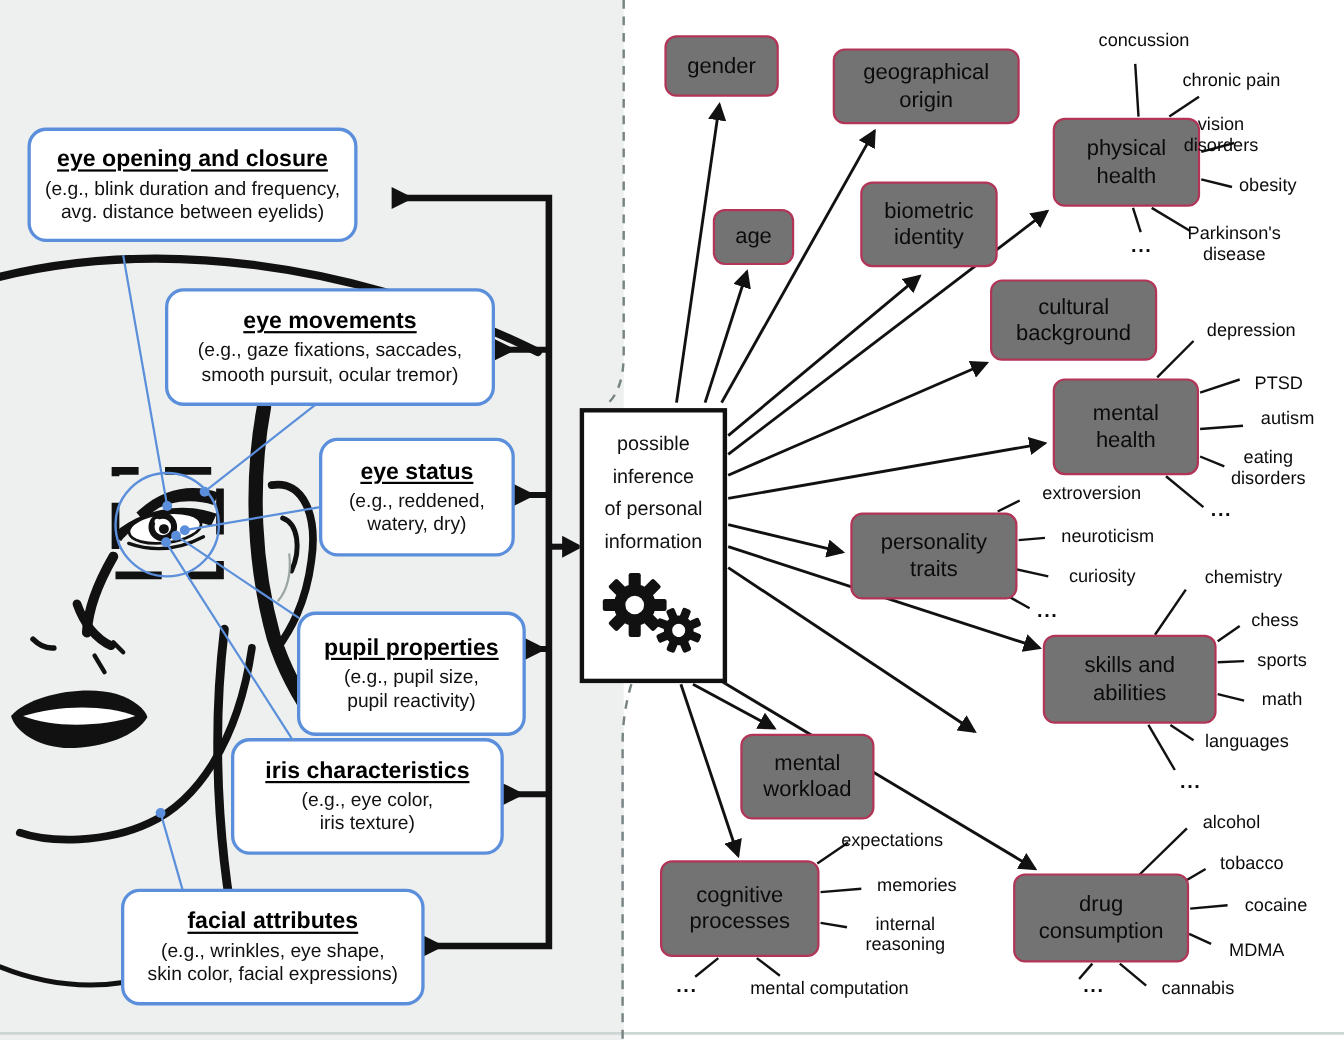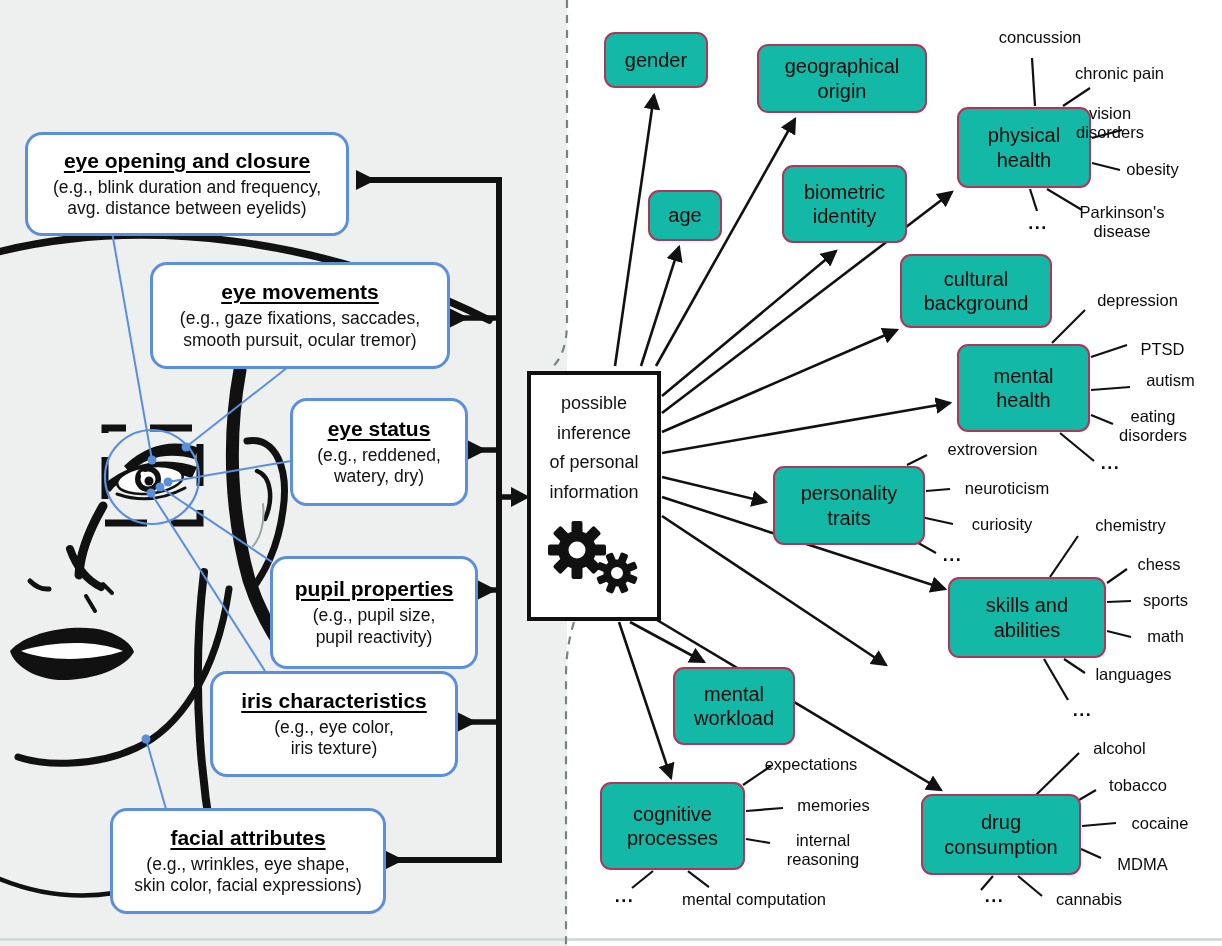--- a/index.html
+++ b/index.html
@@ -12,21 +12,21 @@
   .bluebox{position:absolute;z-index:2;background:#fff;border:3.5px solid #5b8edb;
            border-radius:17px;text-align:center;display:flex;flex-direction:column;
            justify-content:center;padding:4px 8px;box-sizing:border-box;}
   .bb-title{font-size:21px;font-weight:bold;color:#000;text-decoration:underline;
             text-underline-offset:3px;text-decoration-thickness:2px;margin:0 0 4px 0;}
   .bb-detail{font-size:17.5px;color:#111;line-height:1.22;white-space:pre-line;}
   .centerbox{position:absolute;z-index:2;background:#fff;border:4.5px solid #111;
              text-align:center;box-sizing:border-box;padding-top:14px;}
   .cb-line{font-size:18px;line-height:1.65;color:#111;}
   .gears{display:block;margin:6px auto 0 auto;}
-  .pinkbox{position:absolute;z-index:2;background:#14b8a6;border:2.5px solid #b23558;
+  .pinkbox{position:absolute;z-index:2;background:#737373;border:2.5px solid #b23558;
            border-radius:11px;display:flex;align-items:center;justify-content:center;
            text-align:center;font-size:20px;line-height:1.22;color:#0b0b0b;
            white-space:pre-line;box-sizing:border-box;padding:10px;}
   .leaf{position:absolute;z-index:2;font-size:16.5px;color:#0b0b0b;text-align:center;
         line-height:1.15;white-space:pre-line;}
   .dots{font-weight:bold;letter-spacing:1.5px;font-size:18px;}
 </style>
 </head>
 <body>
 
@@ -156,21 +156,21 @@
       <line x1="1036" y1="795" x2="1079" y2="753"></line>
         <line x1="1079" y1="800" x2="1096" y2="790"></line>
       <line x1="1082" y1="826" x2="1116" y2="823"></line>
         <line x1="1081" y1="849" x2="1101" y2="858"></line>
       <line x1="1018" y1="876" x2="1042" y2="896"></line>
         <line x1="993" y1="876" x2="981" y2="890"></line>
     </g>
   </svg>
 
 
-  <div class="bluebox" style="left:25px;top:132px;width:324px;height:104px;">
+  <div class="bluebox" style="left:25px;top:116px;width:300px;height:104px;">
     <div class="bb-title">eye opening and closure</div>
     <div class="bb-detail">(e.g., blink duration and frequency,
 avg. distance between eyelids)</div>
   </div>
   <div class="bluebox" style="left:150px;top:262px;width:300px;height:107px;">
     <div class="bb-title">eye movements</div>
     <div class="bb-detail">(e.g., gaze fixations, saccades,
 smooth pursuit, ocular tremor)</div>
   </div>
   <div class="bluebox" style="left:290px;top:398px;width:178px;height:108px;">

